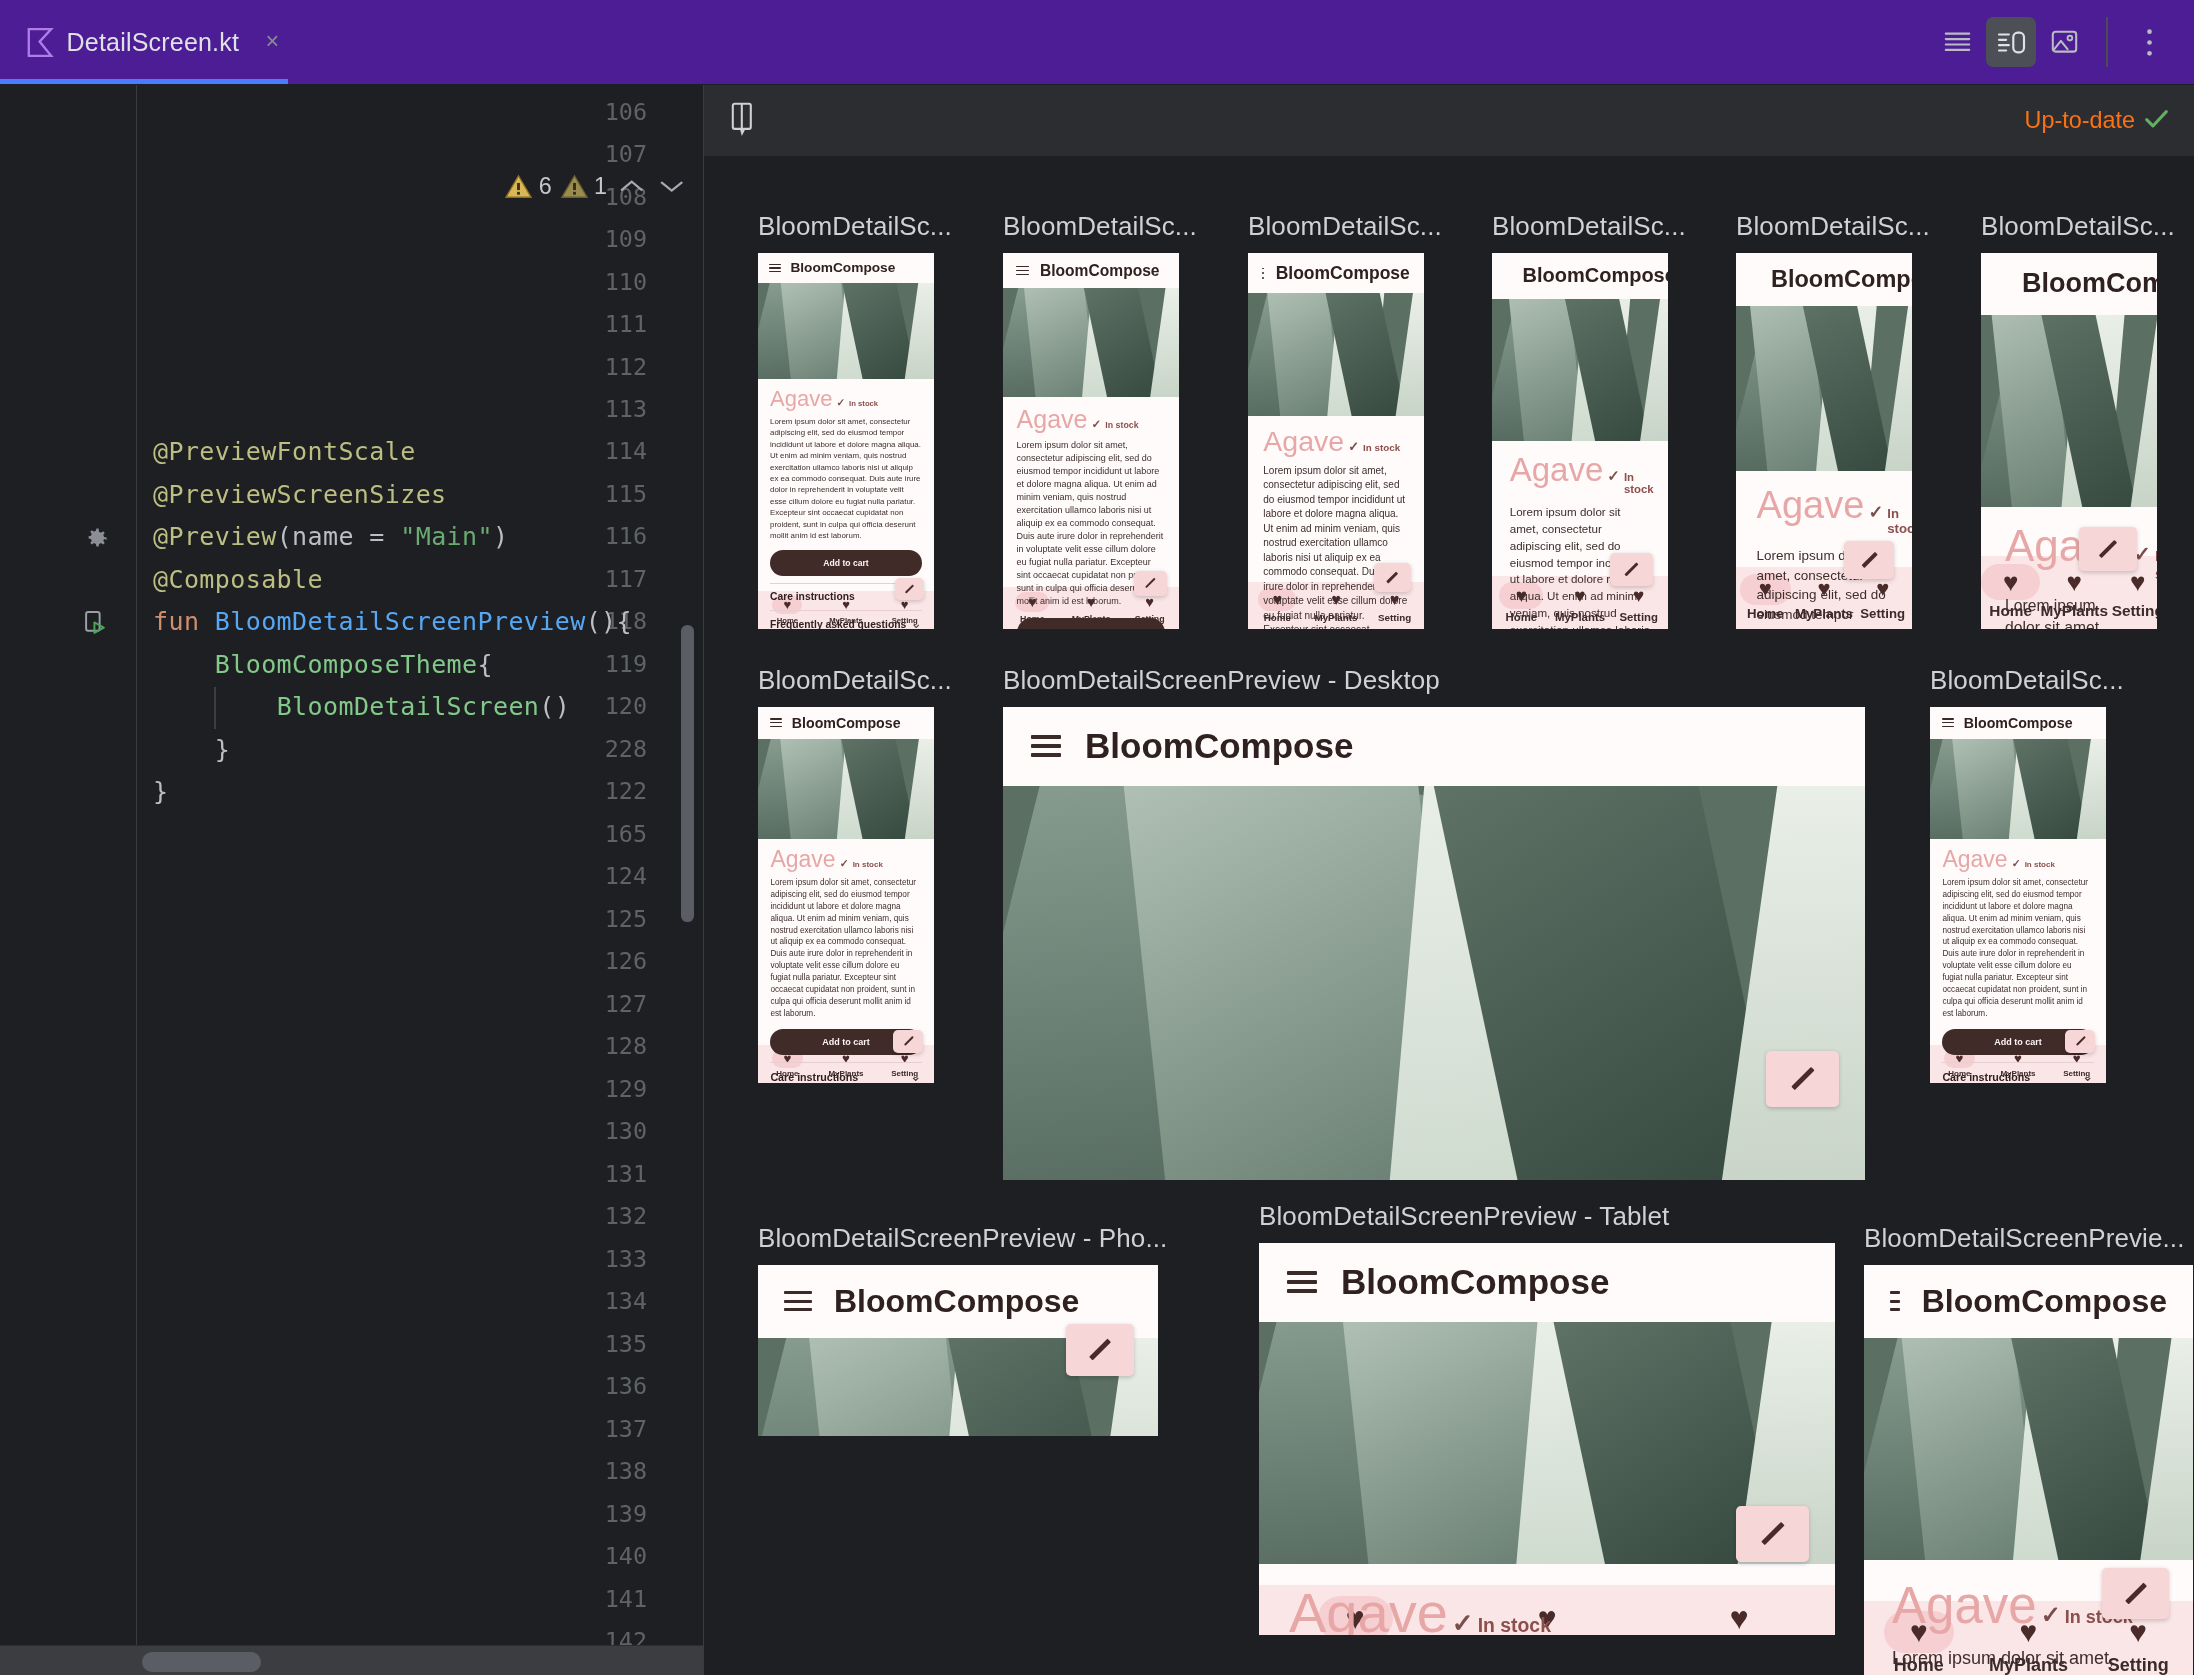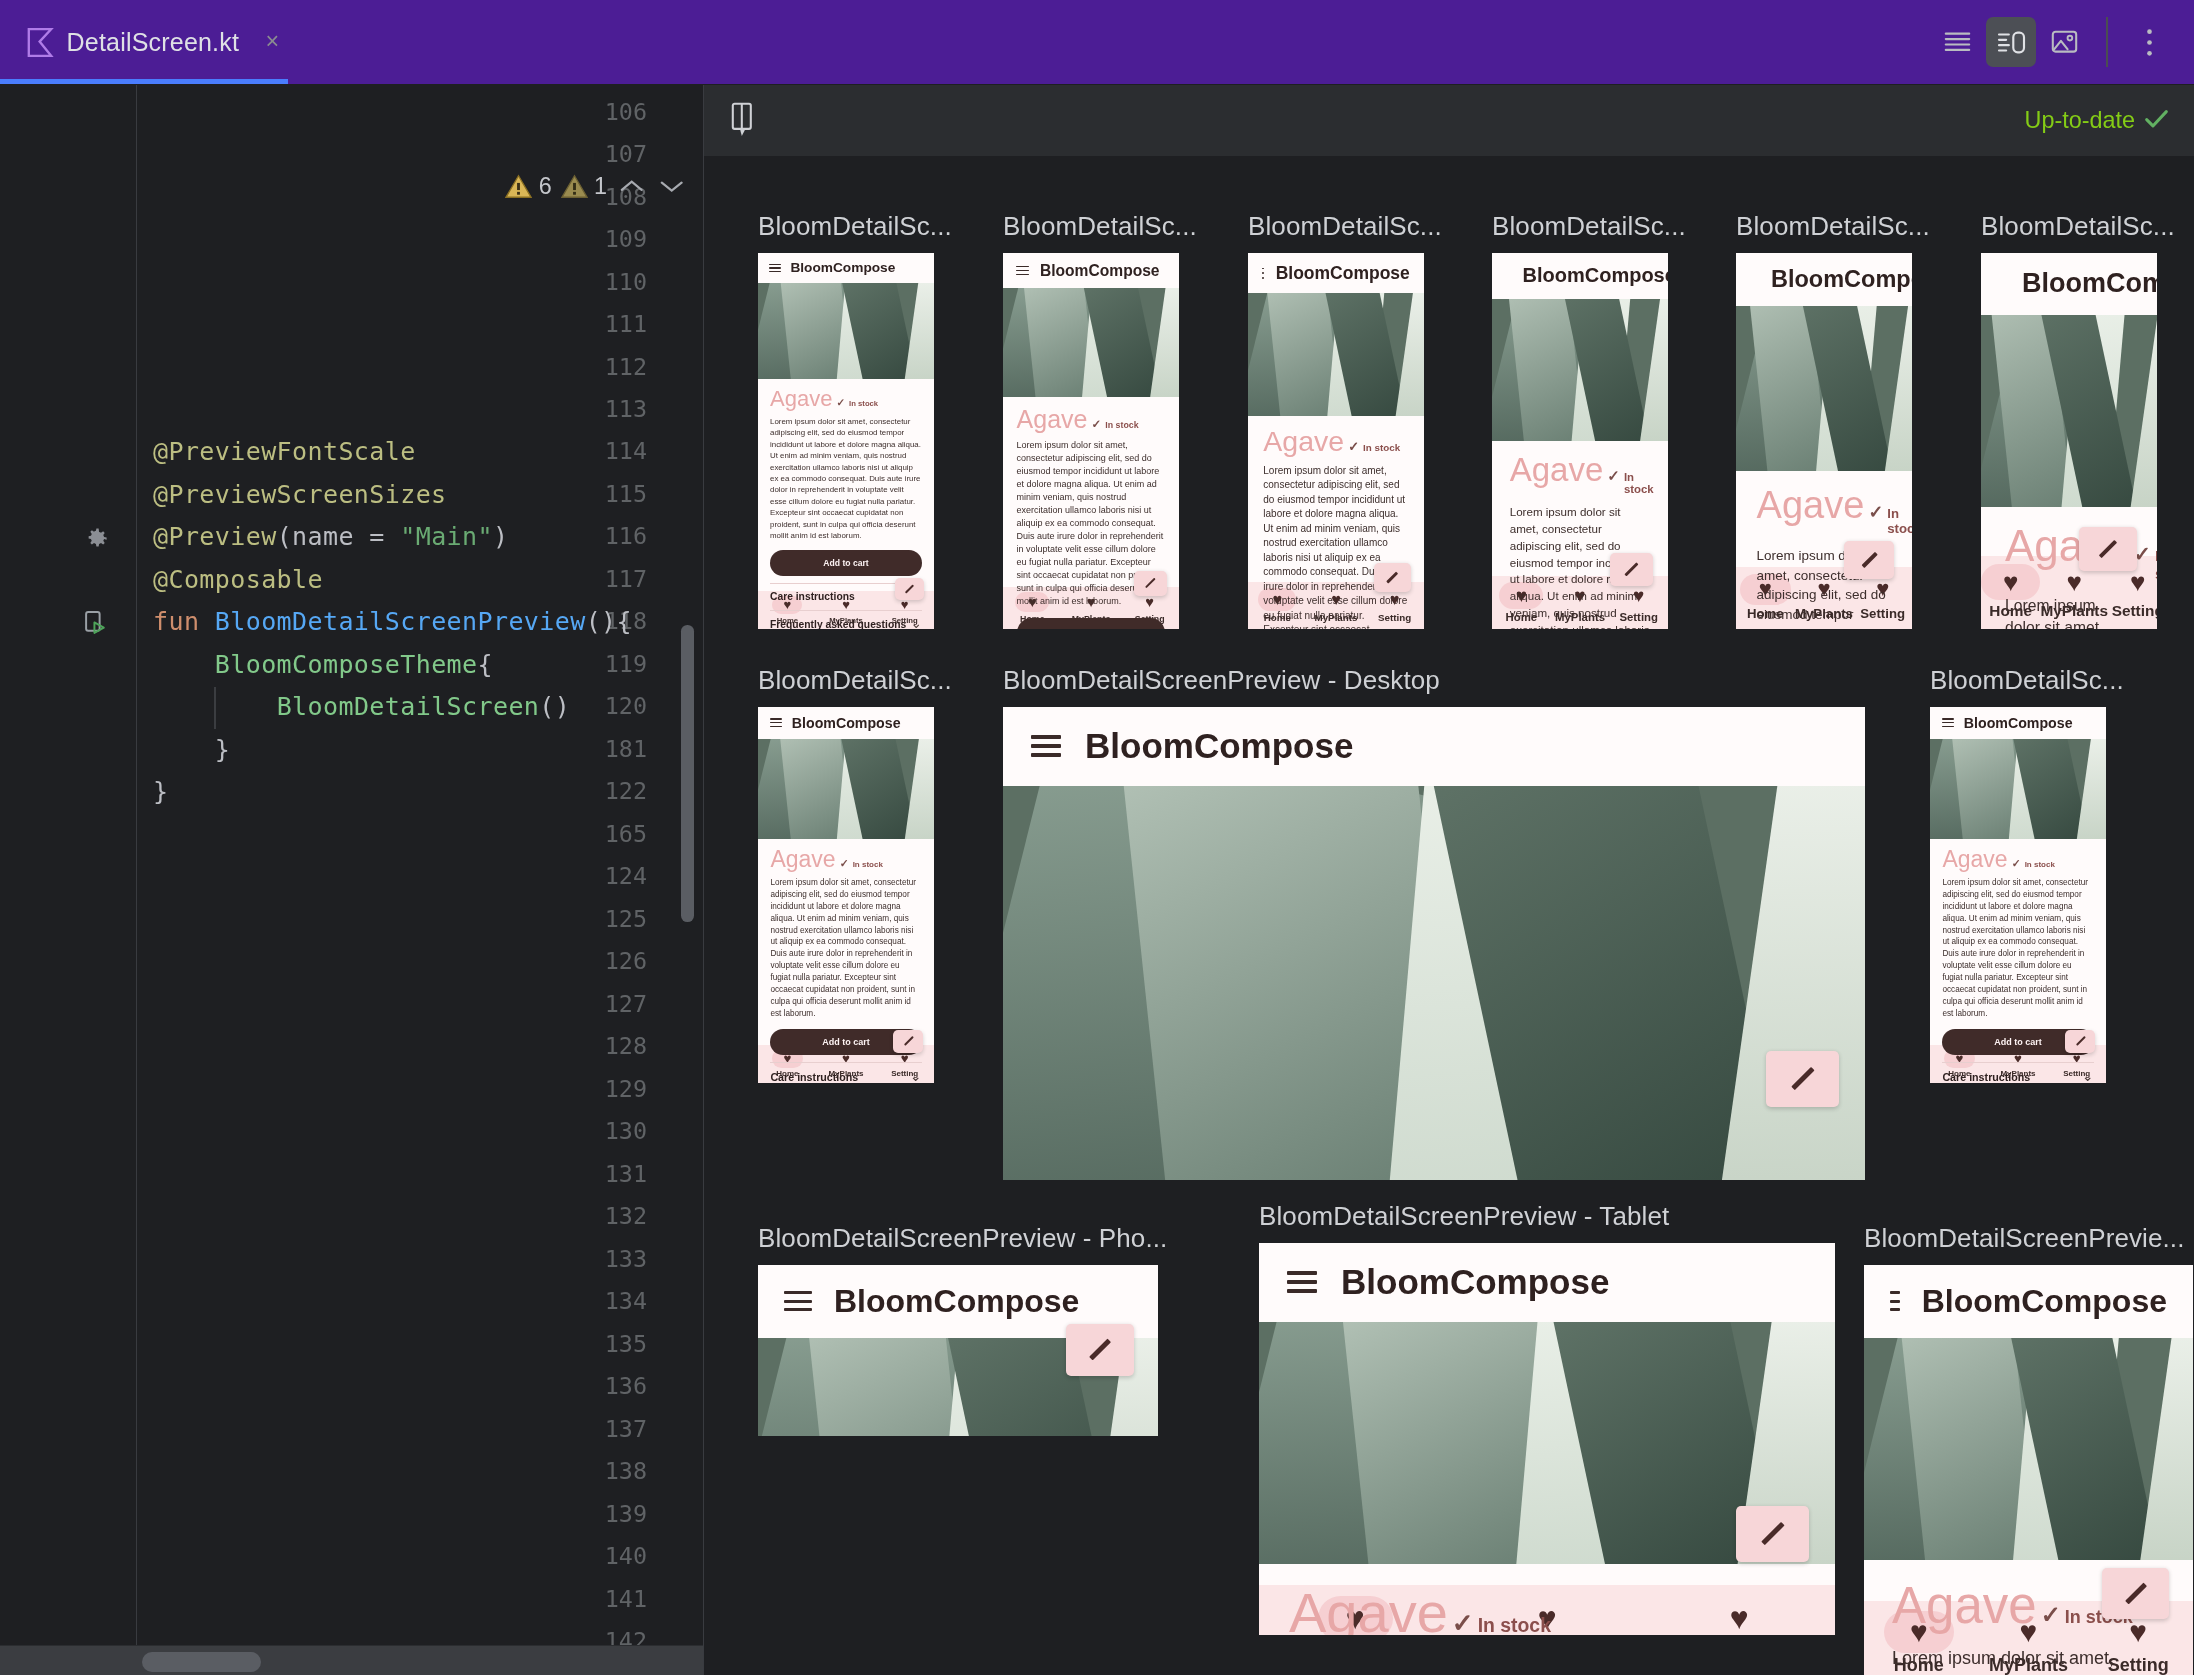--- a/index.html
+++ b/index.html
@@ -105,21 +105,21 @@
   }
 
   
   .preview { flex: 1; display: flex; flex-direction: column; min-width: 0; background: #1e1f22; }
   .preview-toolbar {
     height: 72px; flex: 0 0 72px; background: #2b2d30;
     display: flex; align-items: center; padding: 0 25px;
     border-bottom: 0.9px solid #1e1f22;
   }
   .pt-right { margin-left: auto; display: flex; align-items: center; gap: 9px; }
-  .pt-status { font-size: 23.4px; color: #84cc16; }
+  .pt-status { font-size: 23.4px; color: #f97316; }
 
   .preview-canvas {
     flex: 1; position: relative; overflow: hidden; background: #1e1f22;
     padding: 25px 0 0 0;
   }
 
   .pv-item { position: absolute; }
   .pv-label {
     font-size: 26px; color: #cfd1d5; white-space: nowrap; margin-bottom: 10.8px;
     letter-spacing: 0.1px;
@@ -250,21 +250,21 @@
             <div class="lnum" style="top: 225px;">111</div>
             <div class="lnum" style="top: 268px;">112</div>
             <div class="lnum" style="top: 310px;">113</div>
             <div class="lnum" style="top: 352px;">114</div>
             <div class="lnum" style="top: 395px;">115</div>
             <div class="lnum" style="top: 437px;">116</div>
             <div class="lnum" style="top: 480px;">117</div>
             <div class="lnum" style="top: 522px;">118</div>
             <div class="lnum" style="top: 565px;">119</div>
             <div class="lnum" style="top: 607px;">120</div>
-            <div class="lnum" style="top: 650px;">181</div>
+            <div class="lnum" style="top: 650px;">228</div>
             <div class="lnum" style="top: 692px;">122</div>
             <div class="lnum" style="top: 735px;">165</div>
             <div class="lnum" style="top: 777px;">124</div>
             <div class="lnum" style="top: 820px;">125</div>
             <div class="lnum" style="top: 862px;">126</div>
             <div class="lnum" style="top: 905px;">127</div>
             <div class="lnum" style="top: 947px;">128</div>
             <div class="lnum" style="top: 990px;">129</div>
             <div class="lnum" style="top: 1032px;">130</div>
             <div class="lnum" style="top: 1075px;">131</div>

